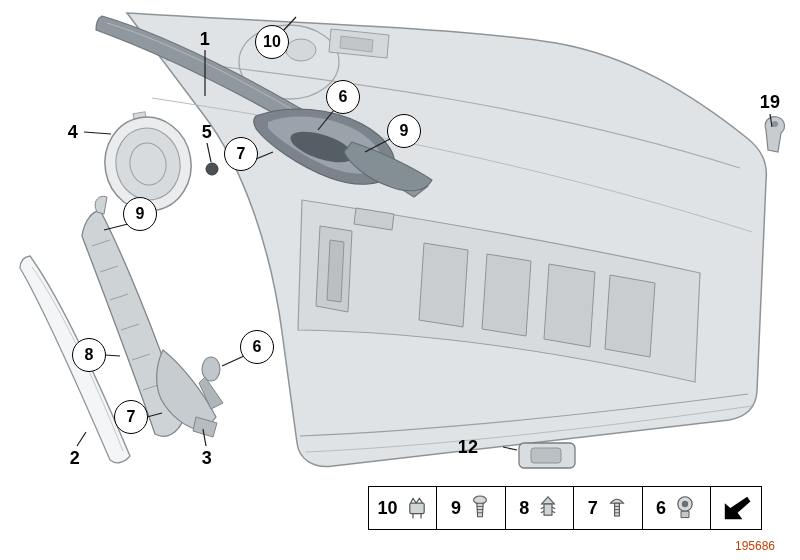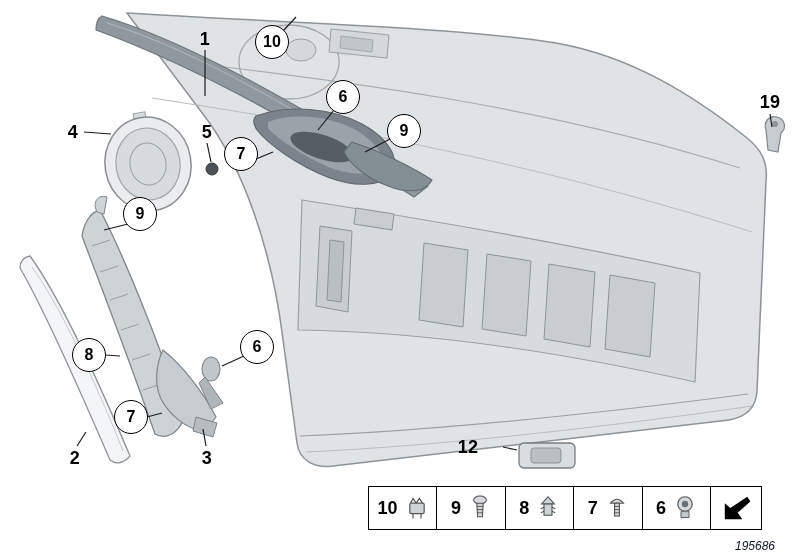--- a/index.html
+++ b/index.html
@@ -11,21 +11,21 @@
   .callout.circled{width:32px;height:32px;border:1.7px solid #000;border-radius:50%;background:#fff;
     display:flex;align-items:center;justify-content:center;font-size:16px;line-height:1;}
   .legend{position:absolute;left:368px;top:486px;display:flex;z-index:6;}
   .legend-box{width:70px;height:44px;background:#fff;border:1.6px solid #000;box-sizing:border-box;
     display:flex;align-items:center;justify-content:center;gap:7px;margin-left:-1.6px;}
   .legend-box:first-child{margin-left:0;}
   .legend-num{font-size:18px;font-weight:700;}
   .licon{width:24px;height:34px;}
   .arrow-box{width:52px;}
   .arrow-svg{width:32px;height:32px;}
-  .doc-number{position:absolute;right:25px;top:539px;font-size:12px;color:#0f172a;z-index:6;font-style:italic;}
+  .doc-number{position:absolute;right:25px;top:539px;font-size:12px;color:#c2410c;z-index:6;}
 </style>
 </head>
 <body>
 
 <div class="stage">
 
   <svg class="art" width="800" height="560" viewBox="0 0 800 560">
 
     <path d="M127 13 C250 21 460 27 556 43 C630 56 692 94 747 138 C762 150 768 163 766 181
              L757 391 C756 408 746 417 729 420 L333 466 C313 469 299 459 297 443

